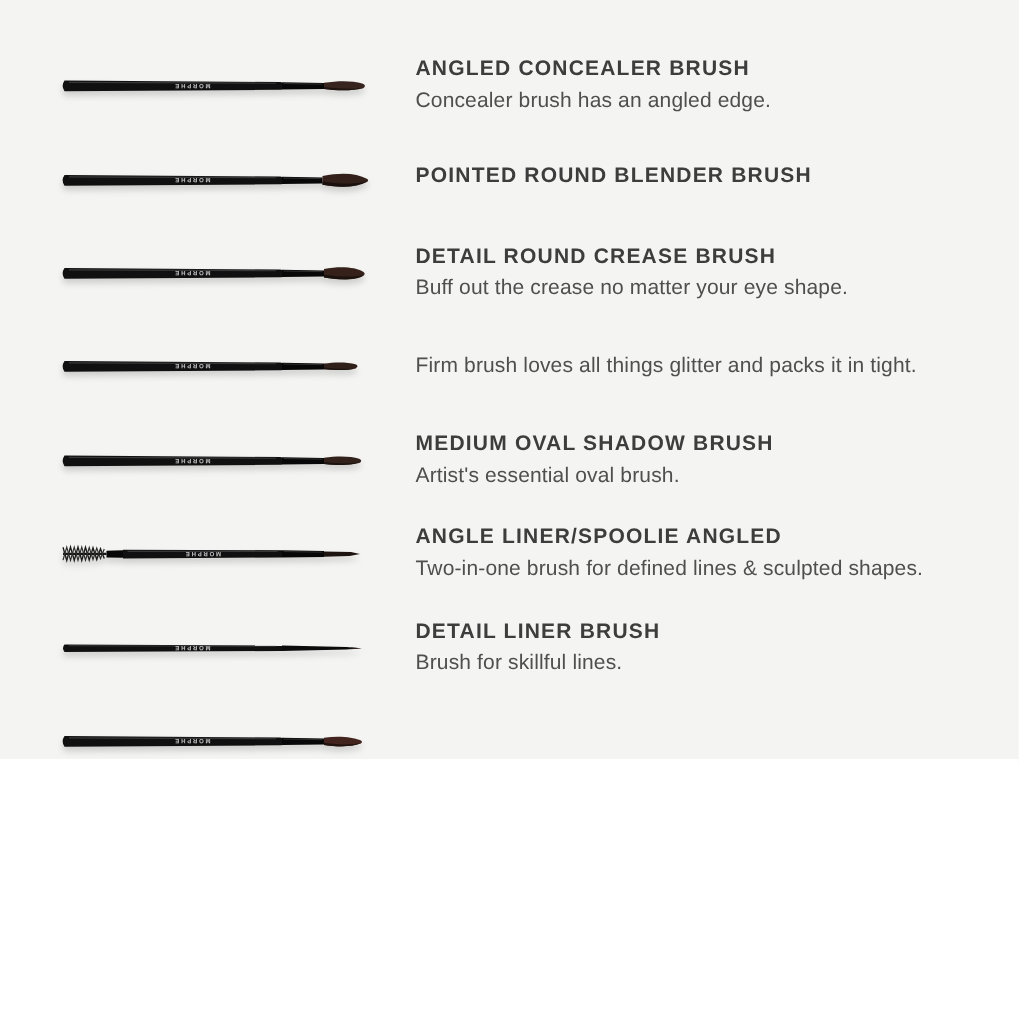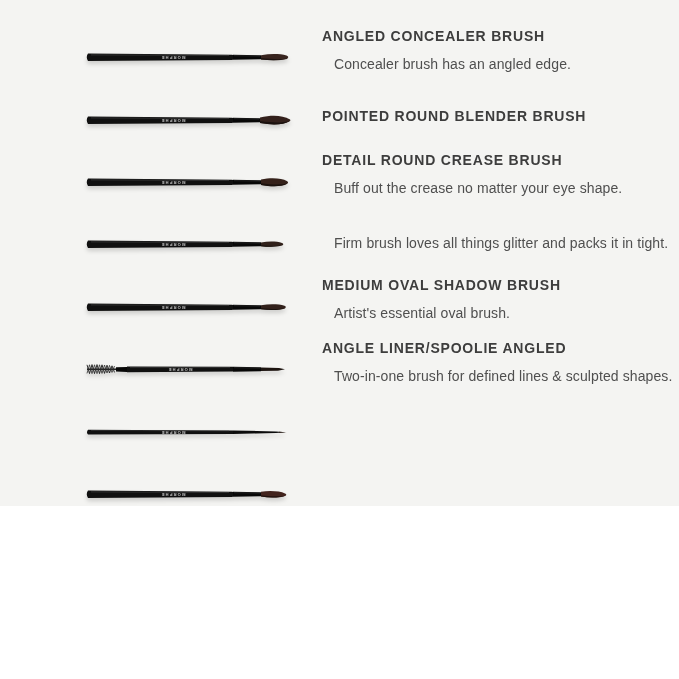--- a/index.html
+++ b/index.html
@@ -4,21 +4,20 @@
 <style>
   html,body { margin:0; padding:0; }
   .canvas {
     position: relative;
     width: 679px; height: 506px;
     background: #f4f4f2;
     font-family: "Liberation Sans", sans-serif;
     overflow: hidden;
     box-sizing: border-box;
     padding-top: 26px;
-    padding-left: 45px;
   }
   .brush-row {
     display: flex;
     align-items: center;
     height: 62.4px;
   }
   .brush-art {
     width: 210px;
     margin-left: 38px;
     flex: 0 0 auto;
@@ -34,21 +33,21 @@
   .brush-title {
     margin: 0 0 5px 0;
     font-size: 14px;
     font-weight: bold;
     letter-spacing: 0.8px;
     color: #3d3d3d;
     line-height: 16px;
     white-space: nowrap;
   }
   .brush-desc {
-    margin: 12px;
+    margin: 0;
     font-size: 14px;
     letter-spacing: 0.1px;
     color: #4f4f4f;
     line-height: 17px;
     white-space: nowrap;
   }
   .brand-text {
     font-size: 4px;
     letter-spacing: 1.2px;
     fill: #c4c4c4;
@@ -175,20 +174,22 @@
     <div class="brush-art">
       <svg width="210" height="22" viewBox="0 0 210 22">
         <path d="M5,8.7 Q3,11.1 5,13.6 L150,13 L150,9.4 Z" fill="#101010"></path>
         <path d="M8,9.5 L146,9.9" stroke="#4d4d4d" stroke-width="0.7" opacity="0.6"></path>
         <path d="M150,9.4 L193,10.4 L202.5,11.2 L193,12 L150,13 Z" fill="#0b0b0b"></path>
         <path d="M196,10.7 L203.5,11.2 L196,11.8 Z" fill="#2b1b14"></path>
         <text class="brand-text" x="90" y="12.5" text-anchor="middle" transform="rotate(180 90 11.2)">MORPHE</text>
       </svg>
     </div>
     <div class="row-text">
+      <h3 class="brush-title">DETAIL LINER BRUSH</h3>
+      <p class="brush-desc">Brush for skillful lines.</p>
     </div>
   </div>
 
   <div class="brush-row">
     <div class="brush-art">
       <svg width="210" height="22" viewBox="0 0 210 22">
         <path d="M5,7.6 Q2.5,11.2 5,14.9 L149,13.9 Q150,13.9 150,13.6 L150,9 Q150,8.7 149,8.7 Z" fill="#101010"></path>
         <path d="M8,8.9 L146,9.5" stroke="#4d4d4d" stroke-width="0.8" opacity="0.65"></path>
         <path d="M150,8.8 L178,9.3 L178,13.3 L150,13.7 Z" fill="#070707"></path>
         <path d="M151,9.7 L177,10.1" stroke="#454545" stroke-width="0.6" opacity="0.7"></path>

